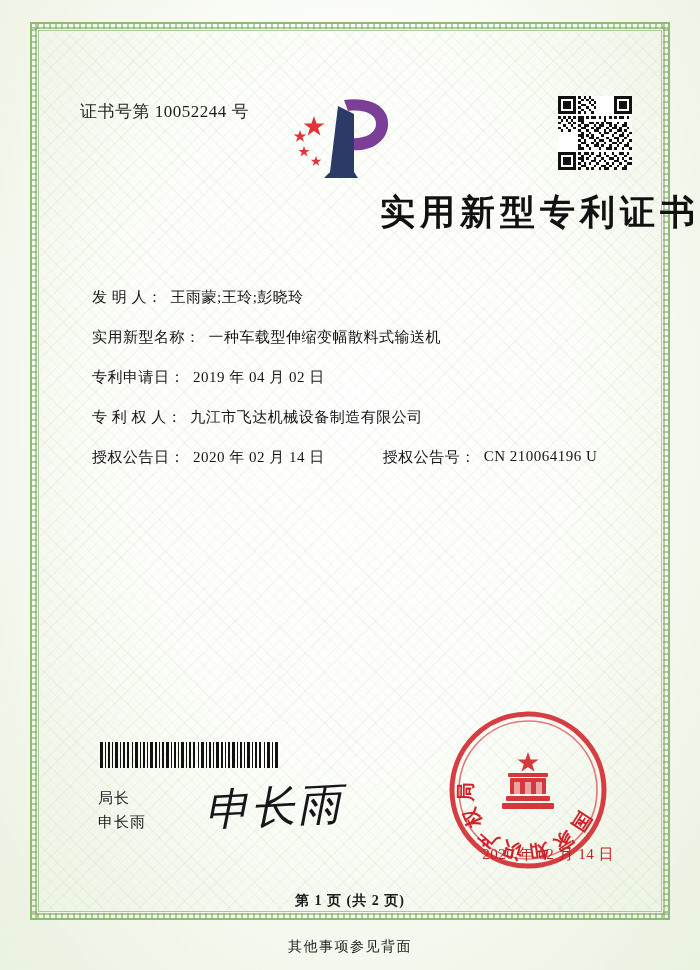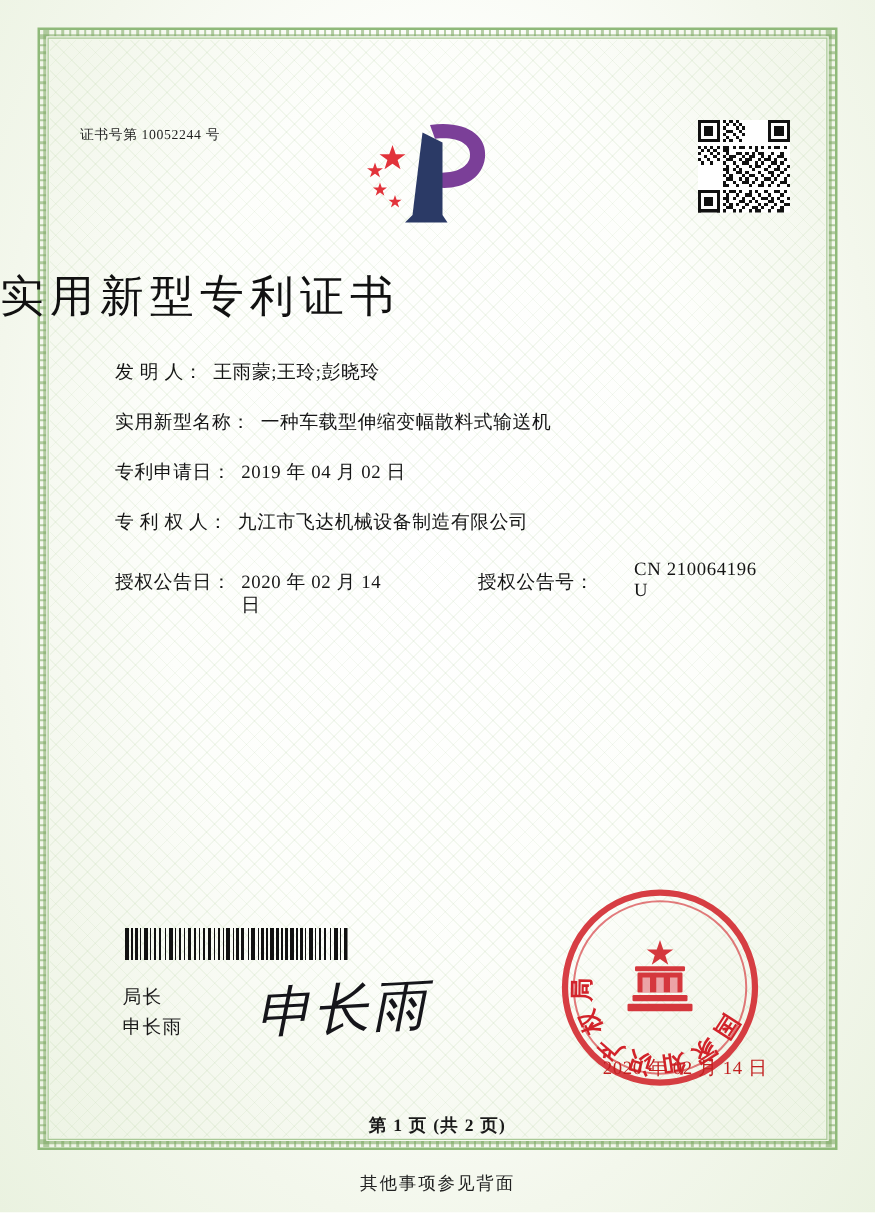--- a/index.html
+++ b/index.html
@@ -66,23 +66,23 @@
     position: absolute;
     left: 40px; top: 32px; right: 40px; bottom: 60px;
     background:
       repeating-linear-gradient(45deg, rgba(150,190,125,0.10) 0 1px, rgba(255,255,255,0) 1px 9px),
       repeating-linear-gradient(-45deg, rgba(150,190,125,0.10) 0 1px, rgba(255,255,255,0) 1px 9px);
     pointer-events: none;
   }
 
   .cert-no {
     position: absolute;
-    left: 64px;
+    left: 80px;
     top: 100px;
-    font-size: 11px;
+    font-size: 17px;
     letter-spacing: 0.5px;
     color: #1f1f1f;
   }
 
   
   .qr {
     position: absolute;
     right: 68px;
     top: 96px;
     width: 74px;
@@ -97,24 +97,24 @@
     top: 94px;
     transform: translateX(-50%);
     width: 140px;
     height: 86px;
   }
 
   .title {
     position: absolute;
     left: 0;
     right: 0;
-    top: 214px;
-    text-align: left;
+    top: 189px;
+    text-align: right;
     font-size: 35px;
-    font-weight: normal;
+    font-weight: bold;
     letter-spacing: 5px;
     color: #111;
     font-family: "DejaVu Serif", serif;
   }
 
   .fields {
     position: absolute;
     left: 92px;
     right: 80px;
     top: 288px;
@@ -133,22 +133,21 @@
   .field-value {
     margin-left: 8px;
     letter-spacing: 0.5px;
   }
   .field-row.dual {
     justify-content: flex-start;
   }
   .dual-right {
     margin-left: 58px;
     display: flex;
-    align-items: center;
-    gap: 24px;
+    align-items: flex-start;
   }
 
   .body-text {
     position: absolute;
     left: 92px;
     right: 78px;
     top: 564px;
     font-size: 14.5px;
     line-height: 26px;
     text-align: justify;

